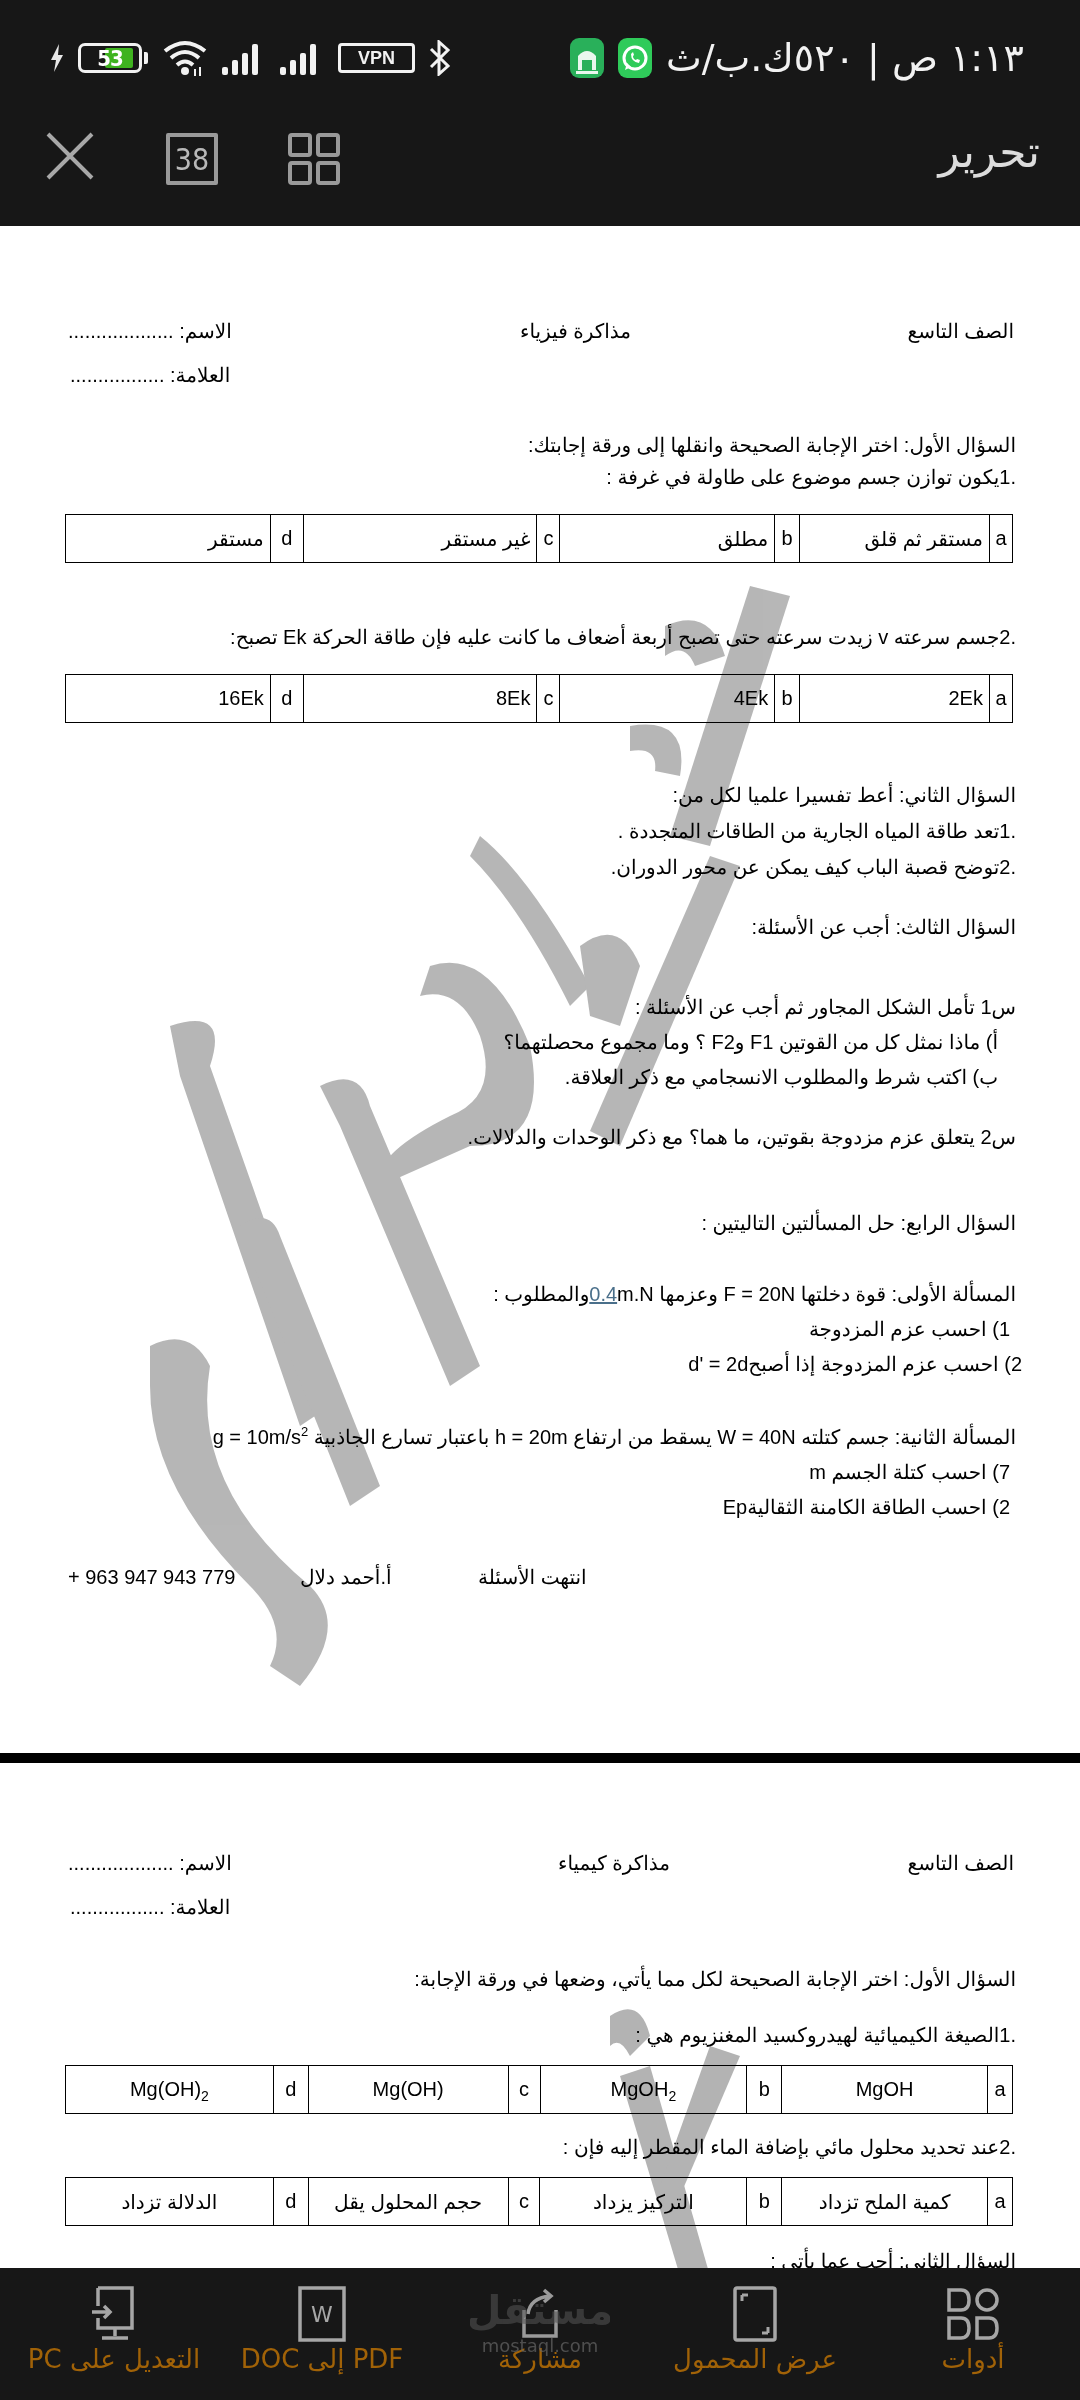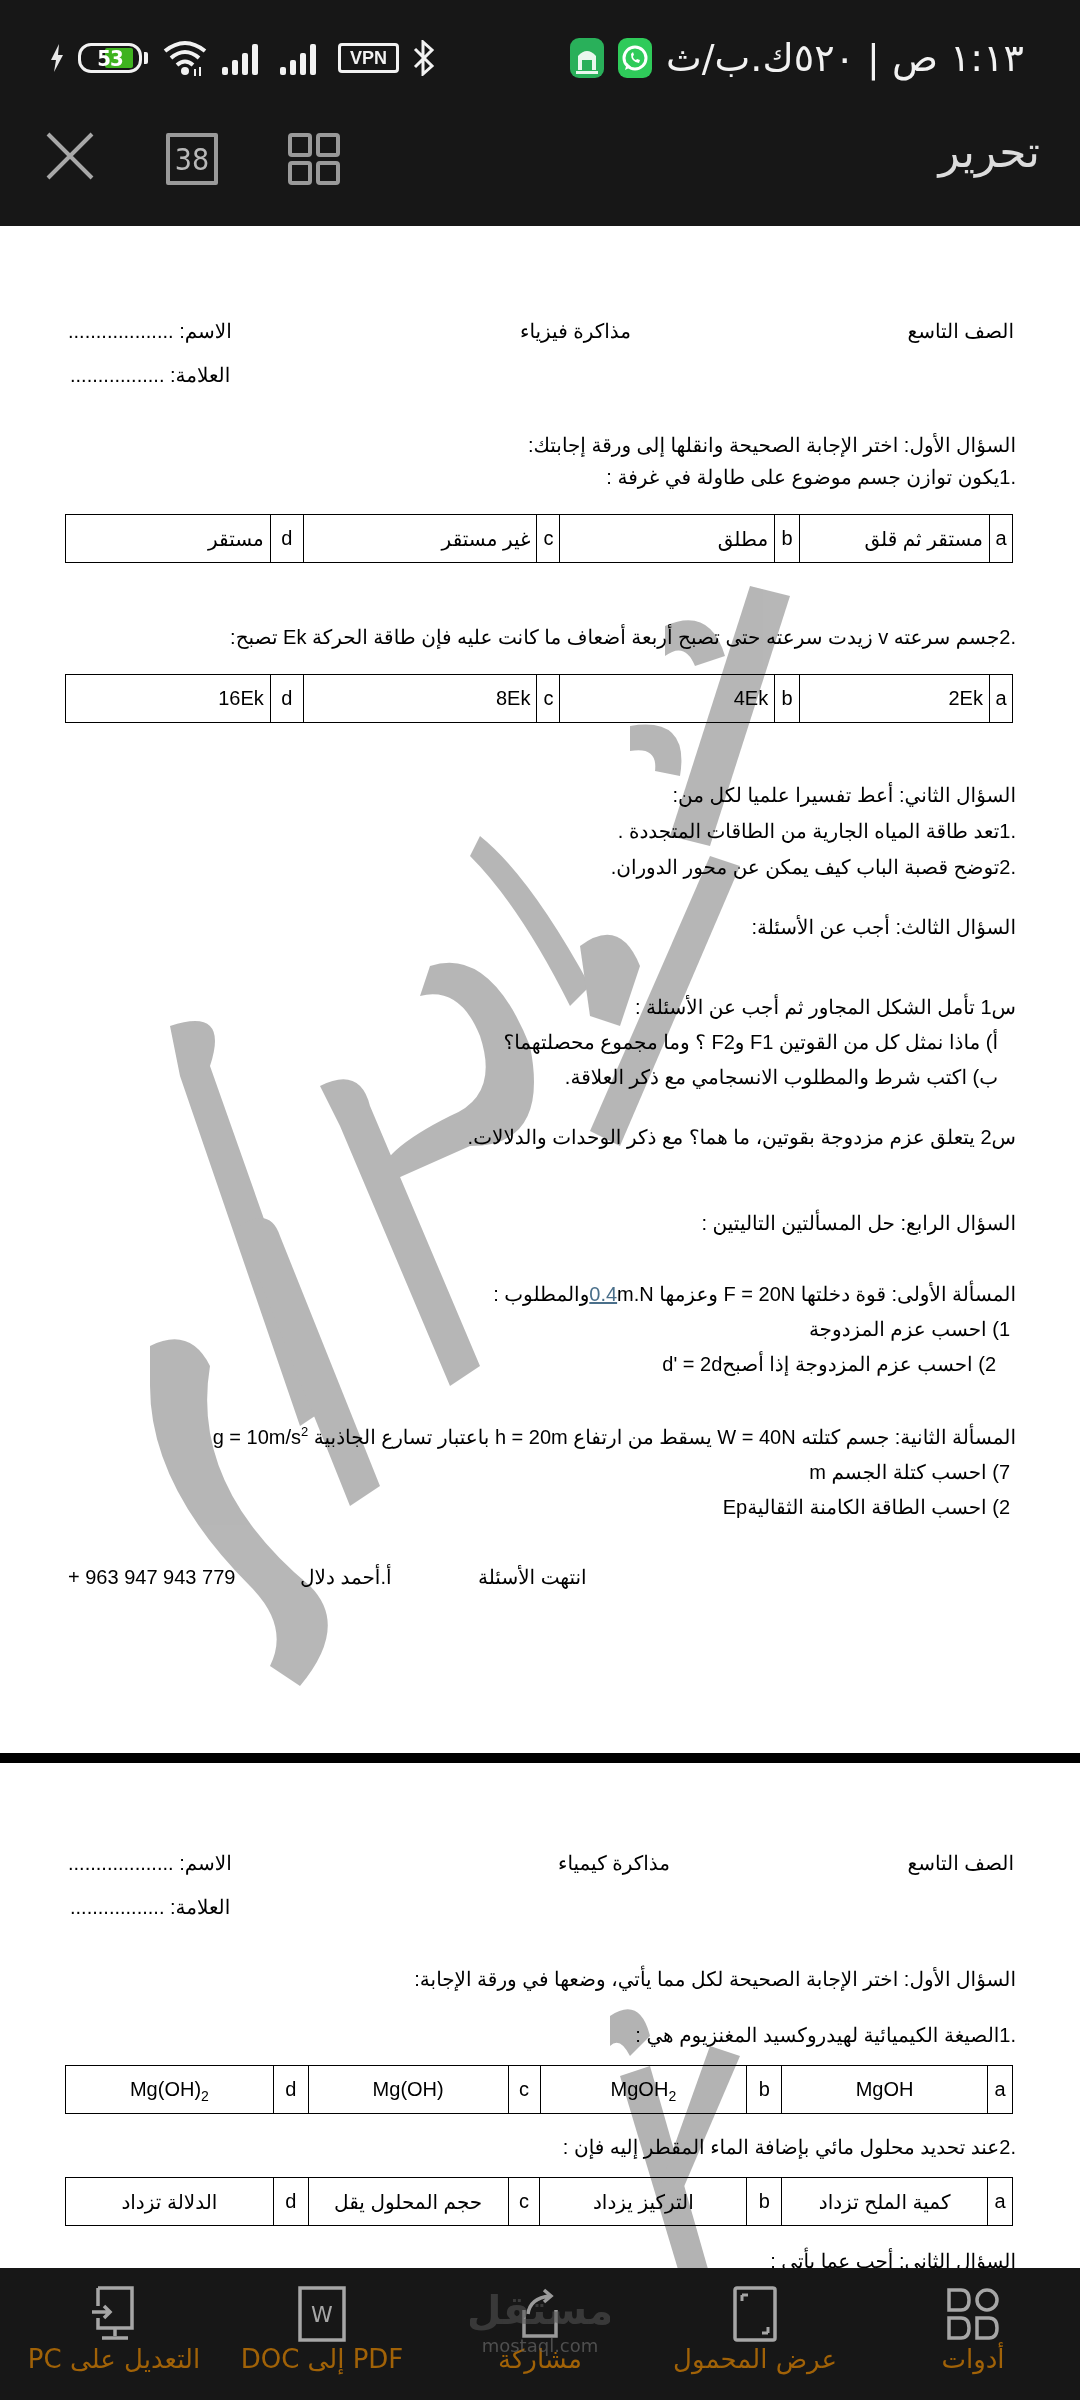--- a/index.html
+++ b/index.html
@@ -5,25 +5,25 @@
   * { box-sizing: border-box; margin: 0; padding: 0; }
   html, body { width: 1080px; height: 2400px; overflow: hidden; background: #ffffff; }
   body { position: relative; font-family: "Liberation Sans", "DejaVu Sans", sans-serif; color: #000; }
 
   
   .topchrome { position: absolute; left: 0; top: 0; width: 1080px; height: 226px; background: #171717; }
   .statusbar { position: absolute; left: 0; top: 28px; width: 1080px; height: 60px; color: #fff; }
   .sb-left { position: absolute; left: 50px; top: 8px; height: 44px; display: flex; align-items: center; gap: 14px; }
   .sb-right { position: absolute; right: 56px; top: 8px; height: 44px; display: flex; align-items: center; gap: 14px; direction: ltr; }
   .bolt { width: 14px; height: 28px; }
-  .battery { position: relative; width: 64px; height: 30px; border: 3px solid #f2f2f2; border-radius: 13px; display: flex; align-items: center; }
+  .battery { position: relative; width: 64px; height: 30px; border: 3px solid #f2f2f2; border-radius: 7px; display: flex; align-items: center; }
   .battery .fill { position: absolute; left: 24px; top: 2px; width: 28px; height: 20px; background: #3fb31f; border-radius: 2px; }
   .battery .pct { position: relative; z-index: 1; width: 100%; text-align: center; font-size: 22px; font-weight: bold; color: #fff; letter-spacing: -1px; font-family: "DejaVu Sans Condensed", "DejaVu Sans", sans-serif; }
   .battery-nub { width: 4px; height: 12px; background: #f2f2f2; border-radius: 0 2px 2px 0; margin-left: -12px; }
-  .vpn { border: 3px solid #f2f2f2; border-radius: 4px; font-size: 18px; font-weight: bold; padding: 1px 9px; line-height: 22px; color: #f2f2f2; }
+  .vpn { border: 3px solid #f2f2f2; border-radius: 4px; font-size: 18px; font-weight: bold; padding: 1px 17px; line-height: 22px; color: #f2f2f2; }
   .clock { font-size: 38px; color: #f2f2f2; font-family: "DejaVu Sans", sans-serif; direction: rtl; }
   .app-badge { width: 34px; height: 40px; border-radius: 9px; }
   .app-badge.wa { background: #2fcb5a; display: flex; align-items: center; justify-content: center; }
   .app-badge.mosque { background: #29b05a; }
 
   .toolbar { position: absolute; left: 0; top: 118px; width: 1080px; height: 80px; }
   .tb-icon { position: absolute; top: 12px; }
   .tb-close { left: 44px; width: 52px; height: 52px; }
   .tb-pages { left: 166px; top: 15px; width: 52px; height: 52px; border: 4px solid #9a9a9a; border-radius: 2px; color: #b8b8b8; font-size: 30px; display: flex; align-items: center; justify-content: center; font-family: "DejaVu Sans Condensed", "DejaVu Sans", sans-serif; }
   .tb-grid { left: 288px; top: 15px; width: 52px; height: 52px; }
@@ -209,21 +209,21 @@
   <span class="line r" style="right:82px;top:838px;">ب) اكتب شرط والمطلوب الانسجامي مع ذكر العلاقة.</span>
 
   <span class="line r" style="top:898px;">س2 يتعلق عزم مزدوجة بقوتين، ما هما؟ مع ذكر الوحدات والدلالات.</span>
 
   <span class="line r" style="top:984px;">السؤال الرابع: حل المسألتين التاليتين :</span>
 
   <span class="line r" style="top:1055px;">
     <span>المسألة الأولى: قوة دخلتها F = 20N وعزمها </span><span class="ltr"><span class="link-num">0.4</span><span>m.N</span></span><span>والمطلوب :</span>
   </span>
   <span class="line r" style="right:70px;top:1090px;">1)    احسب عزم المزدوجة</span>
-  <span class="line r" style="right:84px;top:1125px;">2)    احسب عزم المزدوجة إذا أصبحd' = 2d</span>
+  <span class="line r" style="right:58px;top:1125px;">2)    احسب عزم المزدوجة إذا أصبحd' = 2d</span>
 
   <span class="line r" style="top:1198px;">
     <span>المسألة الثانية: جسم كتلته W = 40N يسقط من ارتفاع h = 20m باعتبار تسارع الجاذبية </span><span class="ltr"><span>g = 10m/s</span><sup>2</sup></span>
   </span>
   <span class="line r" style="right:70px;top:1233px;">7)    احسب كتلة الجسم m</span>
   <span class="line r" style="right:70px;top:1268px;">2)    احسب الطاقة الكامنة الثقاليةEp</span>
 
   <span class="line" style="left:478px;top:1338px;">انتهت الأسئلة</span>
   <span class="line" style="left:300px;top:1338px;">أ.أحمد دلال</span>
   <span class="line ltr" style="left:68px;top:1338px;direction:ltr;">+ 963 947 943 779</span>

